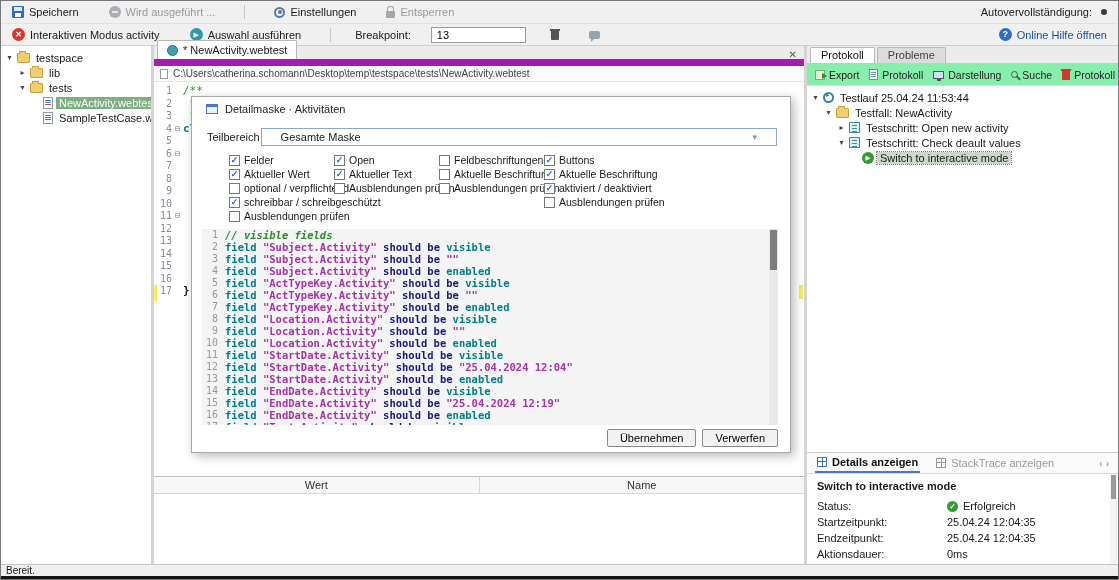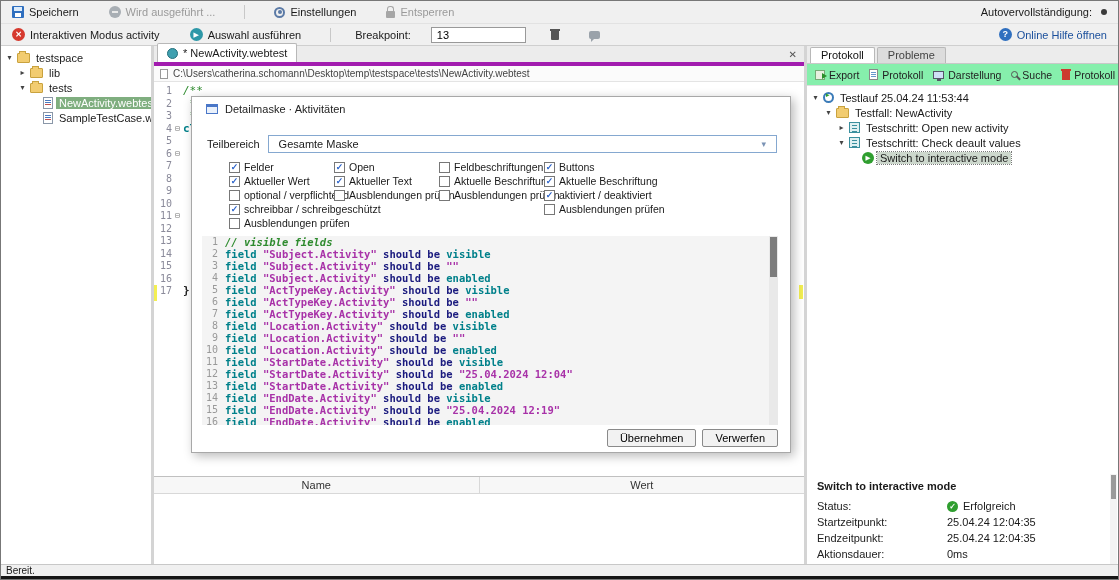--- a/index.html
+++ b/index.html
@@ -58,43 +58,43 @@
 .tico-folder::before{content:"";position:absolute;top:-3px;left:1px;width:5px;height:2px;background:#f2cc70;border:1px solid #c9a23e;border-bottom:none}
 .tico-file{width:10px;height:12px;background:#fff;border:1px solid #8a97a8;position:relative}
 .tico-file::before{content:"";position:absolute;left:1px;top:2px;width:6px;height:1px;background:#4a7ac0;box-shadow:0 2px 0 #4a7ac0,0 4px 0 #c05050}
 .tico-testrun{width:11px;height:11px;border-radius:50%;border:2px solid #3b7bb8;position:relative}
 .tico-testrun::after{content:"▸";position:absolute;left:1px;top:-3.5px;font-size:7px;color:#2f9e2f}
 .tico-step{width:11px;height:11px;border:1px solid #3a8f9e;background:#dff0f2;position:relative}
 .tico-step::before{content:"";position:absolute;left:2px;right:2px;top:2px;height:1px;background:#3a8f9e;box-shadow:0 3px 0 #3a8f9e,0 6px 0 #3a8f9e}
 .tico-play{width:12px;height:12px;border-radius:50%;background:#2f9e2f;color:#fff;font-size:6.5px;line-height:12px;text-align:center}
 
 
-.tabbar{height:20px;background:#ececec;display:flex;align-items:flex-end;border-bottom:4px solid #a21caf;position:relative;padding-left:3px}
+.tabbar{height:20px;background:#ececec;display:flex;align-items:flex-end;border-bottom:7px solid #a21caf;position:relative;padding-left:3px}
 .tab{display:flex;align-items:center;gap:5px;background:#fff;border:1px solid #b8b8b8;border-bottom:none;height:19px;padding:0 9px;border-radius:2px 2px 0 0}
 .tab-close{position:absolute;right:7px;top:3px;color:#555;font-size:10px}
 .pathbar{height:16px;display:flex;align-items:center;gap:5px;padding:0 6px;font-size:10px;color:#444;background:#fbfbfb;border-bottom:1px solid #e4e4e4;white-space:nowrap;overflow:hidden}
 .editor{flex:1;position:relative;background:#fff;font-family:"DejaVu Sans Mono",monospace;font-size:11px;overflow:hidden;padding-top:3px}
 .ed-line{display:flex;height:12.5px;line-height:12.5px;align-items:center}
 .ed-num{width:18px;text-align:right;color:#8a8a9a;font-size:10px;flex:none;font-family:"DejaVu Sans Mono",monospace}
 .ed-fold{width:11px;text-align:center;color:#777;font-size:8px;flex:none}
 .ed-code{white-space:pre}
 .tok-c{color:#2e8b2e;font-style:italic}
 .tok-k{color:#00808a;font-weight:bold}
 .tok-s{color:#a832a8;font-weight:bold}
 .tok-o{color:#1a1a7e;font-weight:bold}
 .tok-p{color:#222;font-weight:bold}
 .ymark{position:absolute;background:#f3ef53;z-index:5}
 .ymark.left{left:0;top:203px;width:3px;height:16px}
 .ymark.right{right:1px;top:203px;width:4px;height:14px}
 
 
 .overlay{position:absolute;left:37px;top:14px;width:600px;height:357px;background:#fff;border:1px solid #a8a8a8;box-shadow:3px 3px 10px rgba(0,0,0,.28);font-family:"Liberation Sans",sans-serif;display:flex;flex-direction:column;z-index:10}
 .ov-title{display:flex;align-items:center;gap:7px;padding:6px 0 2px 14px;font-size:11px;color:#222;height:19px}
-.ov-section{display:flex;align-items:center;margin:18px 13px 0 15px;gap:8px;height:20px}
-.combo{flex:1;display:flex;align-items:center;border:1px solid #85a8d0;background:#fff;height:18px;padding:0 10px;font-size:11px}
+.ov-section{display:flex;align-items:center;margin:11px 13px 0 15px;gap:1px;height:20px}
+.combo{flex:1;display:flex;align-items:center;border:1px solid #85a8d0;background:#fff;height:18px;padding:0 19px;font-size:11px}
 .combo-arrow{margin-left:auto;color:#7a93b5;font-size:9px}
 .chk-grid{display:grid;grid-template-columns:105px 105px 105px 1fr;grid-auto-rows:14px;align-items:center;margin:6px 8px 0 37px}
 .chk-cell{display:flex;align-items:center;gap:4px;white-space:nowrap;font-size:10.5px}
 .chk-box{width:11px;height:11px;border:1px solid #777;background:#fff;display:flex;align-items:center;justify-content:center;font-size:9px;font-weight:bold;color:#2a62c9;flex:none}
 .preview{flex:1;margin:6px 12px 0 10px;background:#f4f4f4;position:relative;overflow:hidden;font-family:"DejaVu Sans Mono",monospace;font-size:10.5px}
 .pv-line{display:flex;height:12px;line-height:12px}
 .pv-num{width:16px;text-align:right;color:#999;margin-right:7px;flex:none;font-size:10px}
 .pv-code{white-space:pre;font-weight:bold}
 .pv-scroll{position:absolute;right:0;top:0;bottom:0;width:9px;background:#e9e9e9}
 .pv-thumb{margin:1px;height:40px;background:#7d7d7d}
@@ -500,22 +500,22 @@
           </div>
           <div class="ov-buttons">
             <button>Übernehmen</button>
             <button>Verwerfen</button>
           </div>
         </div>
       </div>
 
       <div class="vartable">
         <div class="vt-head">
+          <div class="vt-col">Wert</div>
           <div class="vt-col">Name</div>
-          <div class="vt-col">Wert</div>
         </div>
         <div class="vt-body"></div>
       </div>
     </div>
 
     <div class="right">
       <div class="rtabs">
         <div class="rtab active">Protokoll</div>
         <div class="rtab">Probleme</div>
       </div>
@@ -561,20 +561,31 @@
             <span class="tree-arrow">▾</span>
             <span class="tico tico-step"></span>
             <span class="tree-label">Testschritt: Check deault values</span>
           </div>
           <div class="tree-row sel" style="padding-left: 43px;">
             <span class="tree-arrow"></span>
             <span class="tico tico-play">▶</span>
             <span class="tree-label">Switch to interactive mode</span>
           </div>
         </div>
+      <div class="dtabs">
+        <div class="dtab active">
+          <span class="ico-grid"></span>
+          <span>Details anzeigen</span>
+        </div>
+        <div class="dtab inactive">
+          <span class="ico-grid gray"></span>
+          <span>StackTrace anzeigen</span>
+        </div>
+        <span class="dnav"><span>‹</span><span>›</span></span>
+      </div>
       <div class="details">
         <div class="det-title">Switch to interactive mode</div>
         <div>
             <div class="det-row">
               <span class="det-label">Status:</span>
               <span class="det-value">
                 <span class="ok-icon">✓</span>
                 <span>Erfolgreich</span>
               </span>
             </div>

